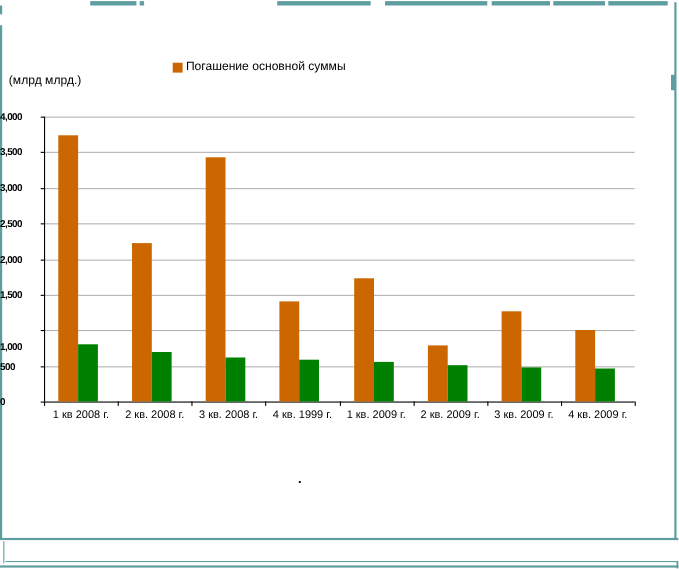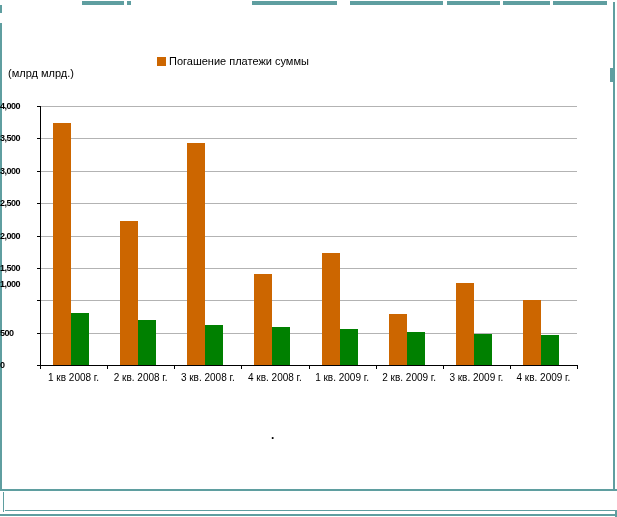--- a/index.html
+++ b/index.html
@@ -51,32 +51,32 @@
   <div class="edge bottom"></div>
   <div class="edge subrow-left"></div>
   <div class="edge subrow-top"></div>
   <div class="edge subrow-right"></div>
   <div class="edge subrow-bottom"></div>
 
   <div class="unit-label">(млрд млрд.)</div>
 
   <div class="legend-item" id="legend-principal">
     <span class="swatch" id="swatch-principal" style="background: rgb(204, 102, 0);"></span>
-    <span>Погашение платежи суммы</span>
+    <span>Погашение основной суммы</span>
   </div>
 
   <div id="chart">
       <div class="tick" style="left: 37px; top: 365px; width: 3px; height: 1px; background: rgb(0, 0, 0);"></div>
       <div class="ylab" style="left: 0px; top: 360px; width: 34px;">0</div>
       <div class="gridline" style="left: 40px; top: 332.625px; width: 537px; height: 1px; background: rgb(179, 179, 179);"></div>
       <div class="tick" style="left: 37px; top: 332.625px; width: 3px; height: 1px; background: rgb(0, 0, 0);"></div>
       <div class="ylab" style="left: 0px; top: 327.625px; width: 34px;">500</div>
       <div class="gridline" style="left: 40px; top: 300.25px; width: 537px; height: 1px; background: rgb(179, 179, 179);"></div>
       <div class="tick" style="left: 37px; top: 300.25px; width: 3px; height: 1px; background: rgb(0, 0, 0);"></div>
-      <div class="ylab" style="left: 0px; top: 279px; width: 40px;">1,000</div>
+      <div class="ylab" style="left: 0px; top: 310px; width: 40px;">1,000</div>
       <div class="gridline" style="left: 40px; top: 267.875px; width: 537px; height: 1px; background: rgb(179, 179, 179);"></div>
       <div class="tick" style="left: 37px; top: 267.875px; width: 3px; height: 1px; background: rgb(0, 0, 0);"></div>
       <div class="ylab" style="left: 0px; top: 262.875px; width: 34px;">1,500</div>
       <div class="gridline" style="left: 40px; top: 235.5px; width: 537px; height: 1px; background: rgb(179, 179, 179);"></div>
       <div class="tick" style="left: 37px; top: 235.5px; width: 3px; height: 1px; background: rgb(0, 0, 0);"></div>
       <div class="ylab" style="left: 0px; top: 230.5px; width: 34px;">2,000</div>
       <div class="gridline" style="left: 40px; top: 203.125px; width: 537px; height: 1px; background: rgb(179, 179, 179);"></div>
       <div class="tick" style="left: 37px; top: 203.125px; width: 3px; height: 1px; background: rgb(0, 0, 0);"></div>
       <div class="ylab" style="left: 0px; top: 198.125px; width: 34px;">2,500</div>
       <div class="gridline" style="left: 40px; top: 170.75px; width: 537px; height: 1px; background: rgb(179, 179, 179);"></div>
@@ -103,21 +103,21 @@
       <div class="bar" style="left: 71.0789px; top: 312.553px; width: 17.9895px; height: 52.4475px; background: rgb(0, 128, 0);"></div>
       <div class="xlab" style="left: 33.5625px; top: 372px; width: 80px;">1 кв 2008 г.</div>
       <div class="bar" style="left: 120.214px; top: 220.607px; width: 17.9895px; height: 144.393px; background: rgb(204, 102, 0);"></div>
       <div class="bar" style="left: 138.204px; top: 319.675px; width: 17.9895px; height: 45.325px; background: rgb(0, 128, 0);"></div>
       <div class="xlab" style="left: 100.688px; top: 372px; width: 80px;">2 кв. 2008 г.</div>
       <div class="bar" style="left: 187.339px; top: 142.907px; width: 17.9895px; height: 222.093px; background: rgb(204, 102, 0);"></div>
       <div class="bar" style="left: 205.329px; top: 324.855px; width: 17.9895px; height: 40.145px; background: rgb(0, 128, 0);"></div>
       <div class="xlab" style="left: 167.812px; top: 372px; width: 80px;">3 кв. 2008 г.</div>
       <div class="bar" style="left: 254.464px; top: 273.702px; width: 17.9895px; height: 91.2975px; background: rgb(204, 102, 0);"></div>
       <div class="bar" style="left: 272.454px; top: 326.798px; width: 17.9895px; height: 38.2025px; background: rgb(0, 128, 0);"></div>
-      <div class="xlab" style="left: 234.938px; top: 372px; width: 80px;">4 кв. 2008 г.</div>
+      <div class="xlab" style="left: 234.938px; top: 372px; width: 80px;">4 кв. 1999 г.</div>
       <div class="bar" style="left: 321.589px; top: 252.982px; width: 17.9895px; height: 112.017px; background: rgb(204, 102, 0);"></div>
       <div class="bar" style="left: 339.579px; top: 329.387px; width: 17.9895px; height: 35.6125px; background: rgb(0, 128, 0);"></div>
       <div class="xlab" style="left: 302.062px; top: 372px; width: 80px;">1 кв. 2009 г.</div>
       <div class="bar" style="left: 388.714px; top: 314.495px; width: 17.9895px; height: 50.505px; background: rgb(204, 102, 0);"></div>
       <div class="bar" style="left: 406.704px; top: 332.301px; width: 17.9895px; height: 32.6987px; background: rgb(0, 128, 0);"></div>
       <div class="xlab" style="left: 369.188px; top: 372px; width: 80px;">2 кв. 2009 г.</div>
       <div class="bar" style="left: 455.839px; top: 283.415px; width: 17.9895px; height: 81.585px; background: rgb(204, 102, 0);"></div>
       <div class="bar" style="left: 473.829px; top: 333.92px; width: 17.9895px; height: 31.08px; background: rgb(0, 128, 0);"></div>
       <div class="xlab" style="left: 436.312px; top: 372px; width: 80px;">3 кв. 2009 г.</div>
       <div class="bar" style="left: 522.964px; top: 300.25px; width: 17.9895px; height: 64.75px; background: rgb(204, 102, 0);"></div>

